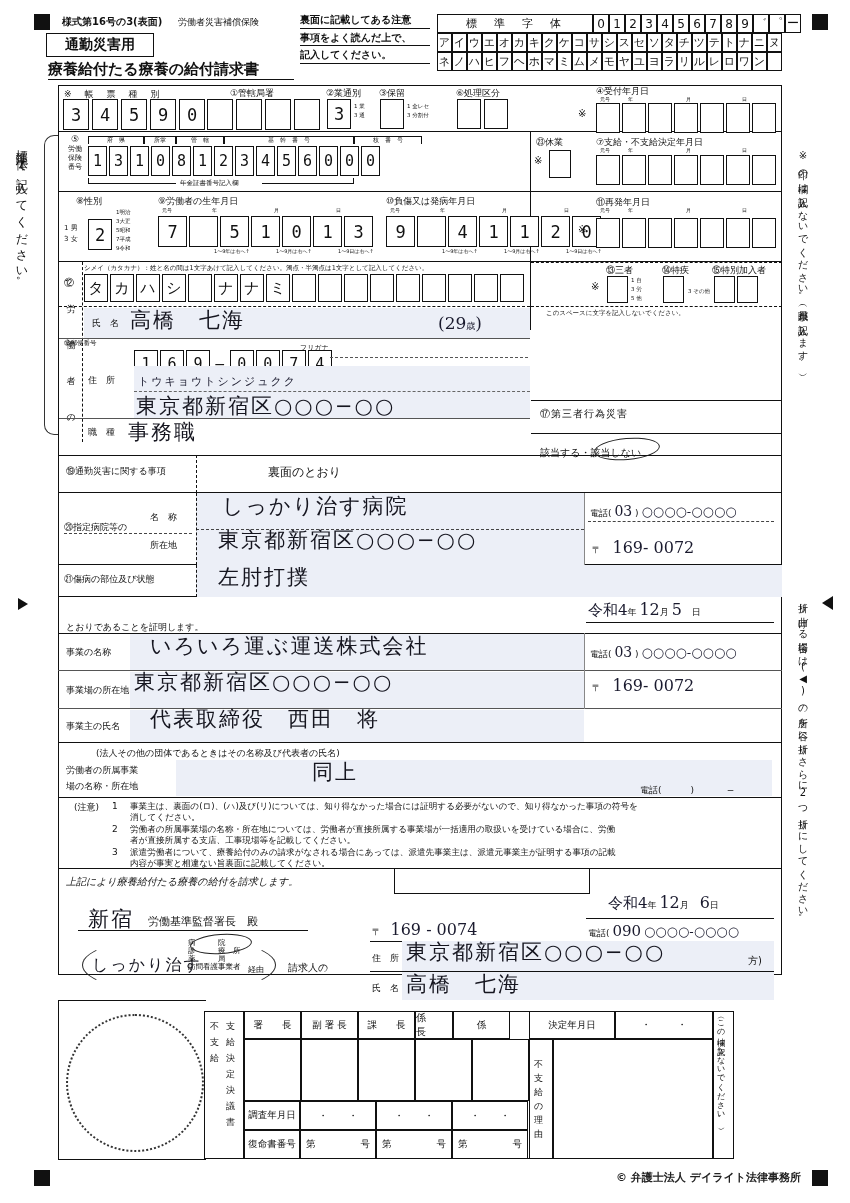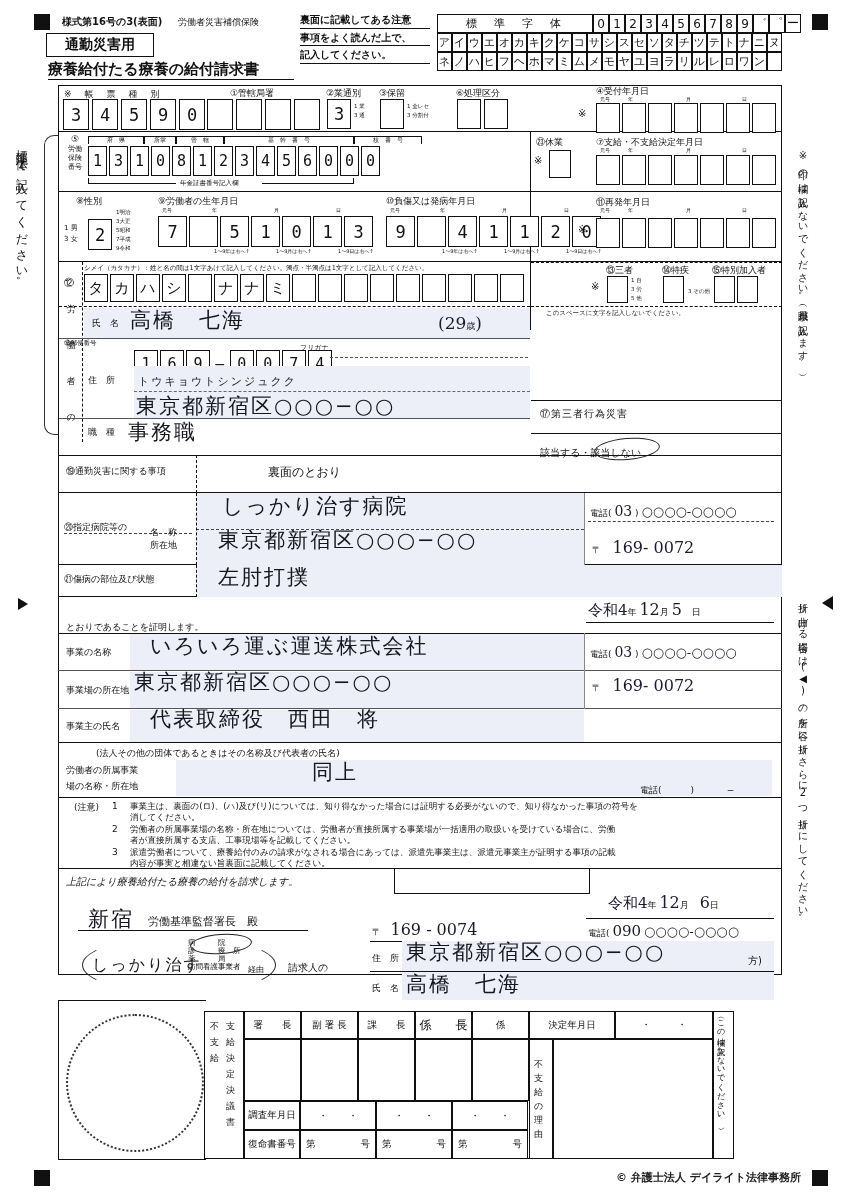--- a/index.html
+++ b/index.html
@@ -408,21 +408,21 @@
   <div class="abs" style="left:594px;top:438px;width:66px;height:22px;border:1.6px solid #222;border-radius:50%;transform:rotate(-5deg);"></div>
 
   <div class="abs" style="left:58px;top:455px;width:724px;height:38px;border-top:1.6px solid #111;border-bottom:1.6px solid #111;"></div>
   <div class="abs lbl" style="left:66px;top:466px;">⑲通勤災害に関する事項</div>
   <div class="abs" style="left:196px;top:455px;height:38px;border-left:1.2px dashed #111;"></div>
   <div class="abs lbl" style="left:268px;top:466px;font-size:12px;">裏面のとおり</div>
 
   <div class="abs" style="left:58px;top:493px;width:724px;height:72px;border-bottom:1.6px solid #111;"></div>
   <div class="abs lbl" style="left:64px;top:522px;">⑳指定病院等の</div>
   <div class="abs" style="left:64px;top:533px;width:128px;border-top:1px dashed #444;"></div>
-  <div class="abs lbl" style="left:150px;top:527px;">名　称</div>
+  <div class="abs lbl" style="left:150px;top:512px;">名　称</div>
   <div class="abs fill" style="left:196px;top:493px;width:388px;height:36px;"></div>
   <div class="abs hw" style="left:222px;top:492px;">しっかり治す病院</div>
   <div class="abs lbl" style="left:150px;top:540px;">所在地</div>
   <div class="abs fill" style="left:196px;top:529px;width:388px;height:36px;"></div>
   <div class="abs hw" style="left:218px;top:526px;">東京都新宿区○○○−○○</div>
   <div class="abs" style="left:196px;top:529px;width:388px;border-top:1px dashed #444;"></div>
   <div class="abs" style="left:196px;top:493px;height:72px;border-left:1.2px dashed #111;"></div>
 
   <div class="abs" style="left:590px;top:503px;font-size:9px;">
     <span class="lbl">電話(</span>
@@ -584,21 +584,21 @@
   <div class="abs" id="official-side-b" style="left:210px;top:1018px;font-size:9px;line-height:16px;">
       <div>不</div>
       <div>支</div>
       <div>給</div>
     </div>
 
   <div class="abs" id="official-cols" style="left:244px;top:1011px;display:flex;height:28px;">
       <div class="thin center" style="width:57px;height:28px;font-size:9.5px;">署　　長</div>
       <div class="thin center" style="width:57px;height:28px;font-size:9.5px;">副 署 長</div>
       <div class="thin center" style="width:57px;height:28px;font-size:9.5px;">課　　長</div>
-      <div class="thin center" style="width:57px;height:28px;font-size:12px;">係　　長</div>
+      <div class="thin center" style="width:38px;height:28px;font-size:10px;">係　　長</div>
       <div class="thin center" style="width:57px;height:28px;font-size:9.5px;">係</div>
     </div>
   <div class="abs thin" style="left:529px;top:1011px;width:86px;height:28px;">
     <div class="center" style="height:100%;font-size:9.5px;">
         <span>決定年月日</span>
       </div>
   </div>
   <div class="abs thin" style="left:615px;top:1011px;width:98px;height:28px;">
     <div class="center" style="height:100%;gap:26px;font-size:10px;">
       <span>・</span>

